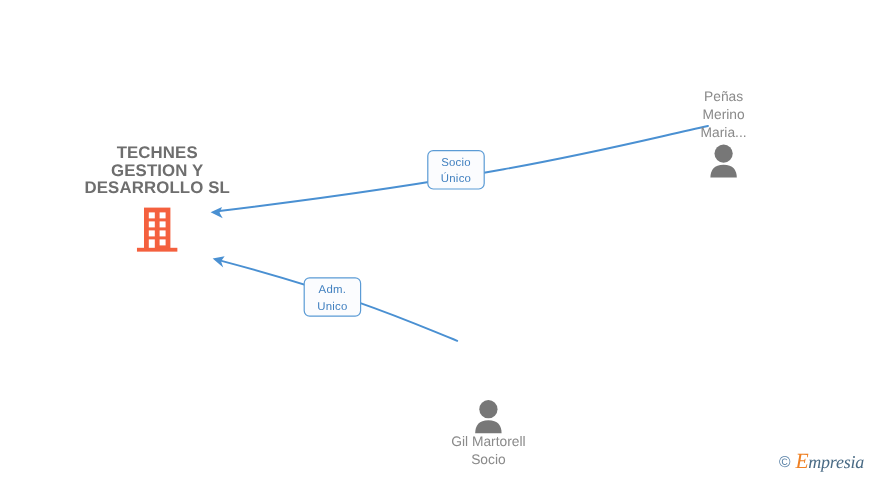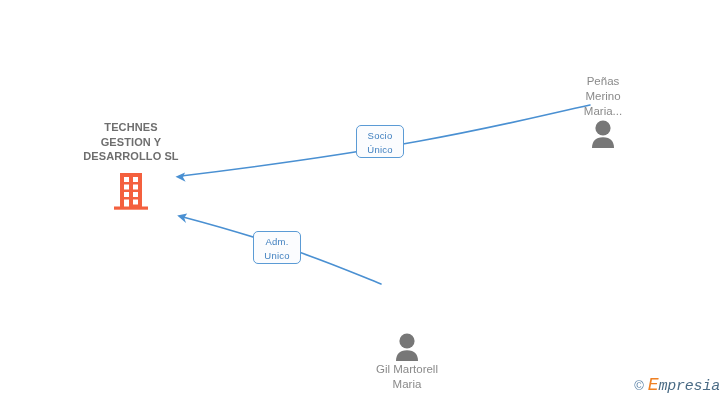--- a/index.html
+++ b/index.html
@@ -27,21 +27,21 @@
   }
   
   .company-node {
     position: absolute;
     left: 56px;
     top: 120px;
     width: 150px;
     text-align: center;
   }
   .company-title {
-    font-size: 11px;
+    font-size: 14px;
     font-weight: bold;
     color: #6e6e6e;
     line-height: 14.6px;
     letter-spacing: 0.1px;
     white-space: pre-line;
   }
   .building-wrap {
     margin-top: 7px;
     display: flex;
     justify-content: center;
@@ -91,21 +91,21 @@
     align-items: center;
     gap: 4px;
     user-select: none;
   }
   .wm-c {
     font-size: 13px;
     color: #5b83a8;
     line-height: 1;
   }
   .wm-word {
-    font-family: Liberation Mono, monospace;
+    font-family: Liberation Serif, serif;
     font-style: italic;
     font-size: 15px;
     line-height: 1;
     color: #4a6b85;
     letter-spacing: -0.2px;
   }
   .wm-word .e {
     color: #ef8023;
     font-size: 18px;
   }
@@ -161,21 +161,21 @@
   </div>
 
   <div class="person-node bottom">
     <div class="person-icon-wrap">
       <svg width="32" height="30" viewBox="0 0 32 30" xmlns="http://www.w3.org/2000/svg">
         <circle cx="16" cy="9" r="7.6" fill="#777777"></circle>
         <path d="M16 18.2 C 8.2 18.2, 5 22.6, 5 29 L 27 29 C 27 22.6, 23.8 18.2, 16 18.2 Z" fill="#777777"></path>
       </svg>
     </div>
     <div class="person-label">Gil Martorell
-Maria</div>
+Socio</div>
   </div>
 
   <div class="rel-chip" id="chip-socio">Socio
 Único</div>
 
   <div class="rel-chip" id="chip-adm">Adm.
 Unico</div>
 
   <div class="watermark">
     <span class="wm-c">©</span>

